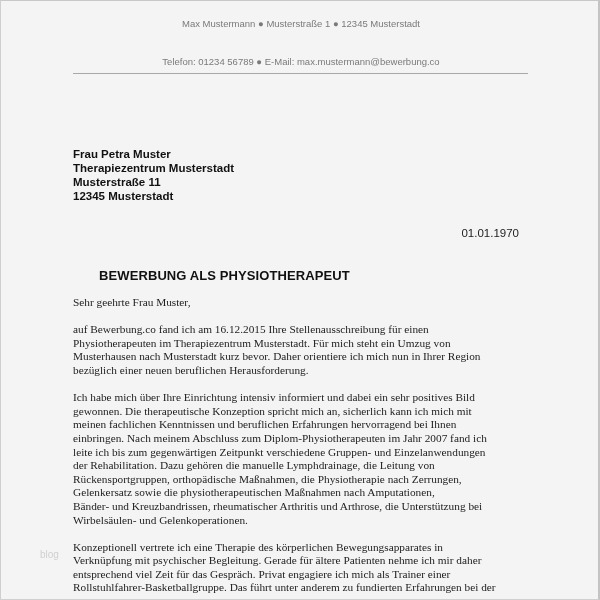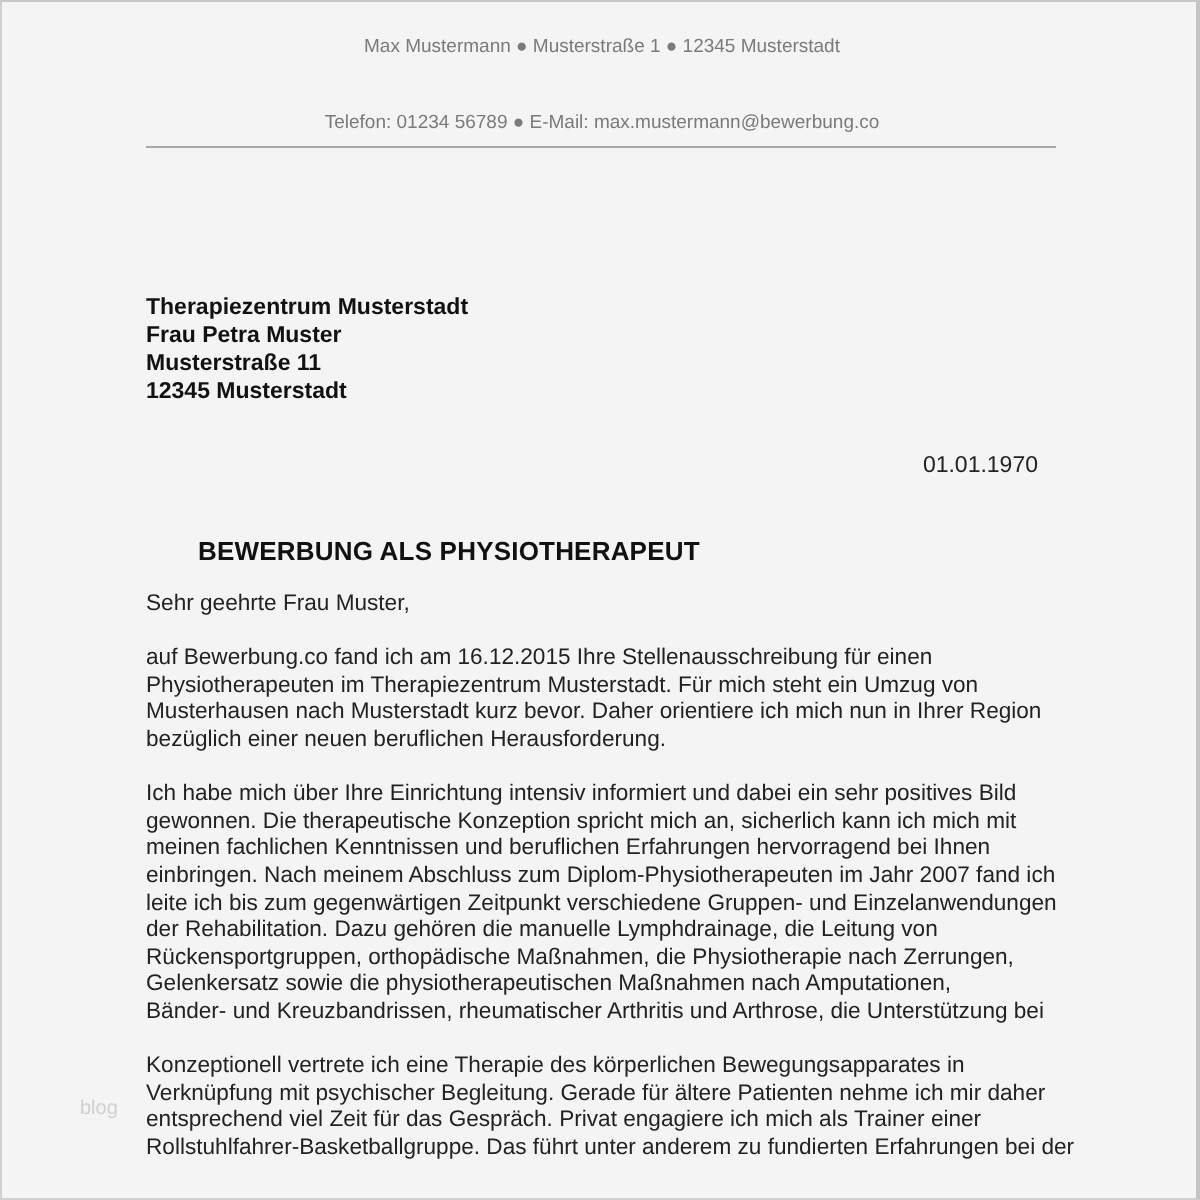--- a/index.html
+++ b/index.html
@@ -73,20 +73,21 @@
       position: absolute;
       left: 72px;
       top: 295px;
       width: 470px;
       font-size: 11.3px;
       line-height: 13.6px;
       color: #222;
     }
     .body p {
       margin: 0 0 13.6px 0;
+      font-family: Liberation Serif, serif;
     }
     .body .line {
       display: block;
       white-space: nowrap;
     }
     .watermark {
       position: absolute;
       left: 39px;
       top: 548px;
       font-size: 10px;
@@ -97,22 +98,22 @@
 </head>
 <body>
 
 <div class="page">
 
   <div class="sender line1">Max Mustermann ● Musterstraße 1 ● 12345 Musterstadt</div>
   <div class="sender line2">Telefon: 01234 56789 ● E-Mail: max.mustermann@bewerbung.co</div>
   <div class="rule"></div>
 
   <div class="recipient">
+    <div>Frau Petra Muster</div>
     <div>Therapiezentrum Musterstadt</div>
-    <div>Frau Petra Muster</div>
     <div>Musterstraße 11</div>
     <div>12345 Musterstadt</div>
   </div>
 
   <div class="date">01.01.1970</div>
 
   <div class="subject">BEWERBUNG ALS PHYSIOTHERAPEUT</div>
 
   <div class="body">
     <p>Sehr geehrte Frau Muster,</p>
@@ -127,20 +128,21 @@
     <p>
       <span class="line">Ich habe mich über Ihre Einrichtung intensiv informiert und dabei ein sehr positives Bild</span>
       <span class="line">gewonnen. Die therapeutische Konzeption spricht mich an, sicherlich kann ich mich mit</span>
       <span class="line">meinen fachlichen Kenntnissen und beruflichen Erfahrungen hervorragend bei Ihnen</span>
       <span class="line">einbringen. Nach meinem Abschluss zum Diplom-Physiotherapeuten im Jahr 2007 fand ich</span>
       <span class="line">leite ich bis zum gegenwärtigen Zeitpunkt verschiedene Gruppen- und Einzelanwendungen</span>
       <span class="line">der Rehabilitation. Dazu gehören die manuelle Lymphdrainage, die Leitung von</span>
       <span class="line">Rückensportgruppen, orthopädische Maßnahmen, die Physiotherapie nach Zerrungen,</span>
       <span class="line">Gelenkersatz sowie die physiotherapeutischen Maßnahmen nach Amputationen,</span>
       <span class="line">Bänder- und Kreuzbandrissen, rheumatischer Arthritis und Arthrose, die Unterstützung bei</span>
+      <span class="line">Wirbelsäulen- und Gelenkoperationen.</span>
     </p>
 
     <p>
       <span class="line">Konzeptionell vertrete ich eine Therapie des körperlichen Bewegungsapparates in</span>
       <span class="line">Verknüpfung mit psychischer Begleitung. Gerade für ältere Patienten nehme ich mir daher</span>
       <span class="line">entsprechend viel Zeit für das Gespräch. Privat engagiere ich mich als Trainer einer</span>
       <span class="line">Rollstuhlfahrer-Basketballgruppe. Das führt unter anderem zu fundierten Erfahrungen bei der</span>
 
     </p>
   </div>

